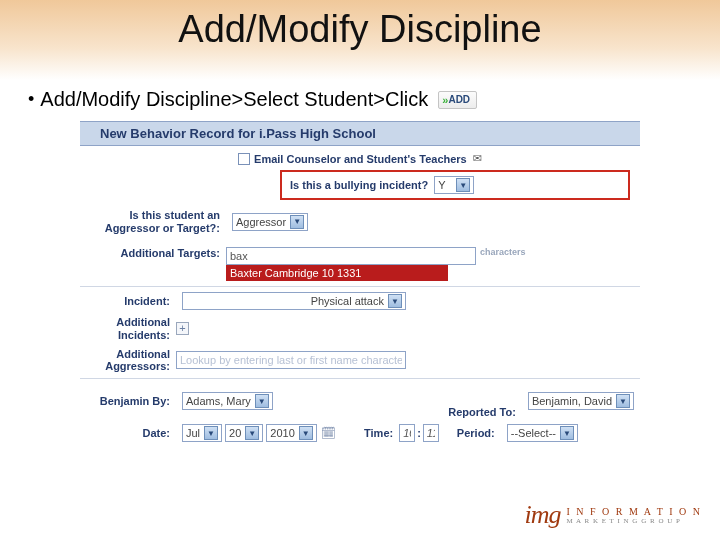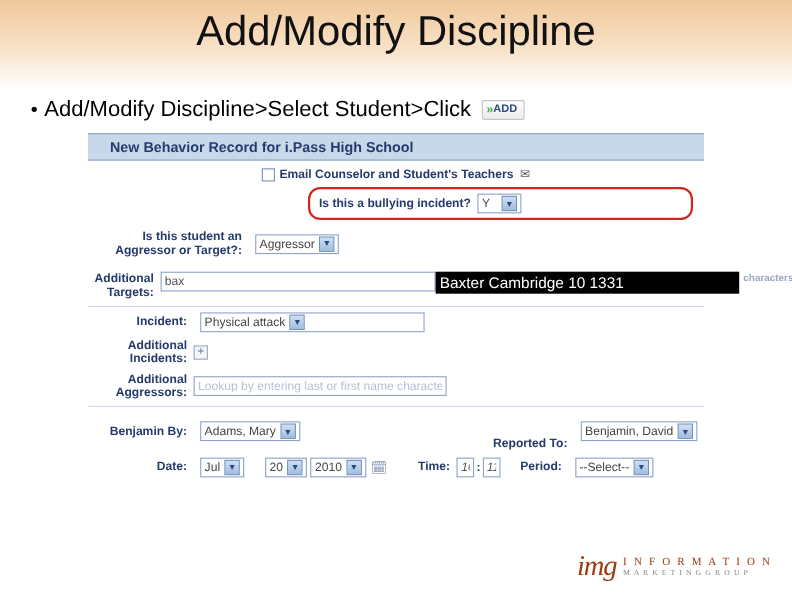--- a/index.html
+++ b/index.html
@@ -89,21 +89,21 @@
     display: inline-block;
   }
   .env-icon {
     margin-left: 6px;
     font-size: 11px;
     color: #5a5a5a;
   }
   .redbox {
     margin: 2px 10px 6px 200px;
     border: 2px solid #cc2a1e;
-    border-radius: 11px;
+    border-radius: 0;
     padding: 4px 8px;
     display: flex;
     align-items: center;
     font-size: 11px;
     color: #253b6b;
     font-weight: bold;
   }
   .sel {
     display: inline-flex;
     align-items: center;
@@ -130,29 +130,29 @@
   .txt {
     border: 1px solid #8ea3c7;
     background: #fff;
     color: #555;
     font-size: 11px;
     padding: 2px 3px;
     height: 18px;
   }
   .autocomplete {
     display: flex;
-    flex-direction: row;
+    flex-direction: column;
     margin-left: 0;
   }
   .ac-sel {
-    background: #000000;
+    background: #b91c1c;
     color: #fff;
-    font-size: 14px;
+    font-size: 11px;
     padding: 2px 4px;
-    width: 276px;
+    width: 222px;
   }
   .hint {
     color: #9aa7bc;
     font-size: 9px;
     margin-left: 4px;
     font-weight: bold;
   }
   .plus {
     display: inline-block;
     width: 13px; height: 13px;
@@ -235,21 +235,21 @@
       <input class="txt" style="width: 250px;" value="bax">
       <div class="ac-sel">Baxter Cambridge 10 1331</div>
     </div>
     <span class="hint">characters</span>
   </div>
 
   <hr class="sep">
 
   <div class="row">
     <div class="lbl w90">Incident:</div>
-    <span class="sel" style="width:204px;justify-content:flex-start;">
+    <span class="sel" style="width:224px;justify-content:flex-end;">
       <span>Physical attack</span>
       <span class="caret">▼</span>
     </span>
   </div>
 
   <div class="row">
     <div class="lbl w90">Additional Incidents:</div>
     <span class="plus">+</span>
   </div>
 
@@ -273,21 +273,21 @@
       <span class="caret">▼</span>
     </span>
   </div>
 
   <div class="row datefields">
     <div class="lbl w90">Date:</div>
     <span class="sel">
       <span>Jul</span>
       <span class="caret">▼</span>
     </span>
-    <span class="sel" style="margin-left:19px;">
+    <span class="sel" style="margin-left:3px;">
       <span>20</span>
       <span class="caret">▼</span>
     </span>
     <span class="sel" style="margin-left:3px;">
       <span>2010</span>
       <span class="caret">▼</span>
     </span>
     <span class="cal-icon">🗓</span>
 
     <div style="width:28px;"></div>

